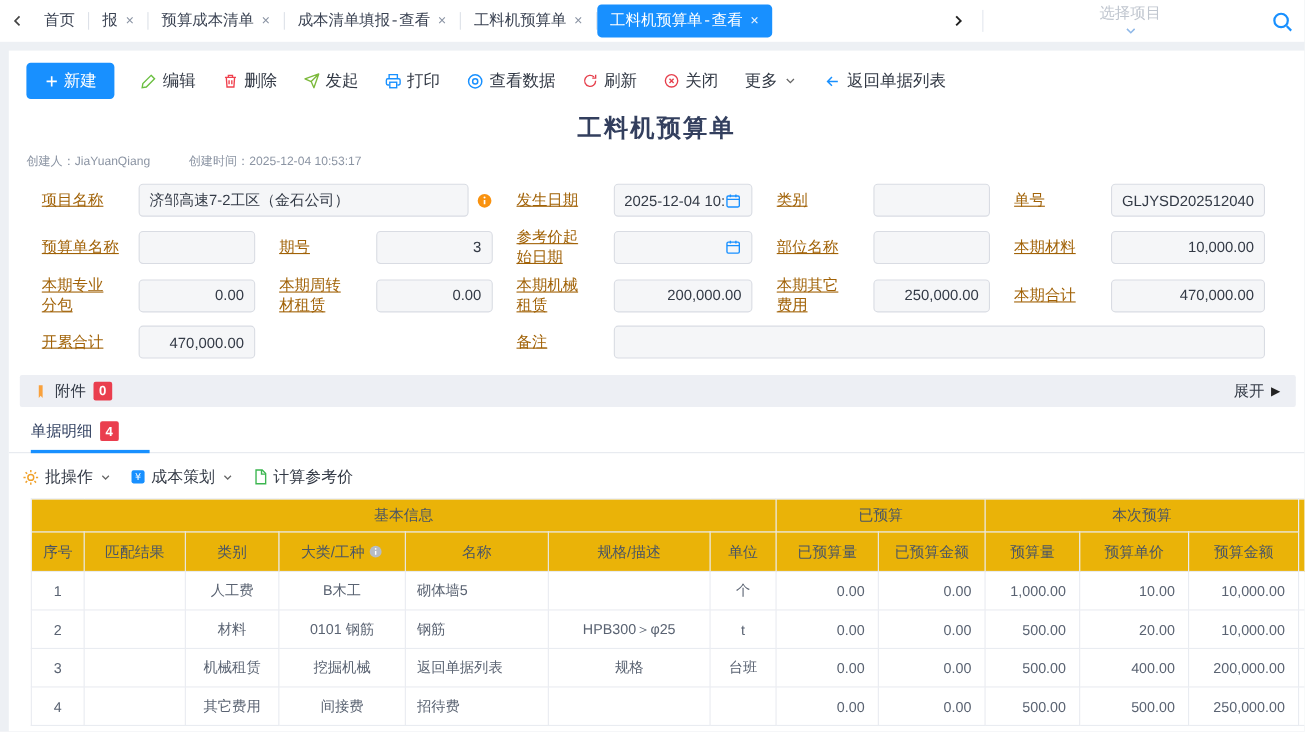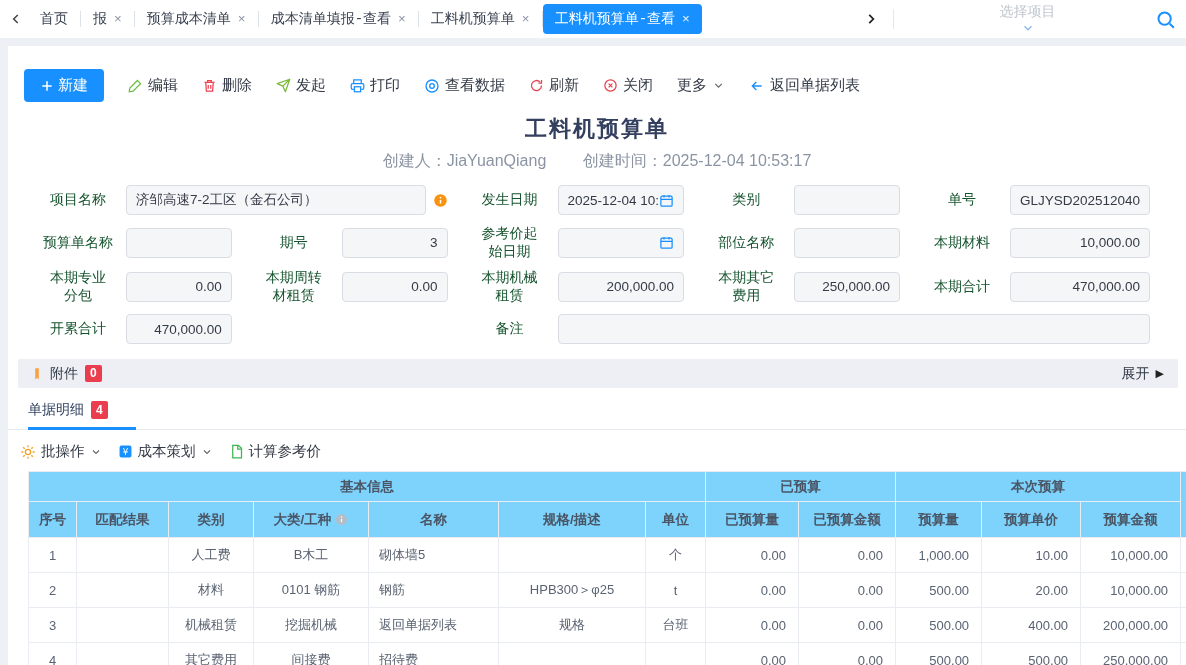--- a/index.html
+++ b/index.html
@@ -18,36 +18,36 @@
   .proj-wrap { margin-left:auto; display:flex; align-items:center; gap:10px; }
   .proj-divider { width:1px; height:20px; background:#e3e7ee; margin-right:6px; }
   .proj-select { width:235px; display:flex; align-items:center; font-size:14px; color:#c0c6cf; cursor:pointer;flex-direction:column; }
   .proj-select .ph { flex:1; }
   .ic { display:inline-block; vertical-align:middle; }
 
   
   .main { margin:8px 0 0 8px; background:#fff; width:1178px; height:619px; overflow:hidden; }
 
   
-  .toolbar { display:flex; align-items:center; gap:24px; padding:11px 16px 10px 16px;margin-top:12px; }
+  .toolbar { display:flex; align-items:center; gap:24px; padding:11px 16px 10px 16px; }
   .btn-primary { display:flex; align-items:center; gap:4px; background:#1890ff; color:#fff; border:none;
       border-radius:4px; padding:7px 16px; font-size:15px; cursor:pointer; font-family:inherit; }
   .tool { display:flex; align-items:center; gap:5px; font-size:15px; color:#333a46; cursor:pointer; white-space:nowrap; }
 
   
   .doc-title { text-align:center; font-size:22px; font-weight:bold; color:#333f5e; letter-spacing:2px; margin-top:2px; }
-  .doc-meta { text-align:center; font-size:16px; color:#8b94a3; margin-top:7px; }
+  .doc-meta { text-align:left; font-size:11px; color:#8b94a3; margin-top:7px; }
   .doc-meta .pair { margin:0 16px; }
 
   
   .form { display:grid; grid-template-columns:repeat(5,1fr); row-gap:9px; column-gap:0;
           padding:12px 14px 0 30px; }
   .field { display:flex; align-items:center; padding-right:22px; min-height:32px; }
-  .field label { width:80px; flex:0 0 80px; text-align:center; font-size:14px; color:#14532d;
-                 margin-right:8px; white-space:pre-line; line-height:1.25; }
+  .field label { width:80px; flex:0 0 80px; text-align:left; font-size:14px; color:#a16207;
+                 margin-right:8px; white-space:pre-line; line-height:1.25;text-decoration:underline; }
   .input { flex:1; height:30px; background:#f5f6f8; border:1px solid #d9dce3; border-radius:4px;
            display:flex; align-items:center; padding:0 9px; font-size:13.5px; color:#333a46;
            overflow:hidden; white-space:nowrap; }
   .input.num { justify-content:flex-end; }
   .input .cal { margin-left:auto; flex:0 0 auto; }
   .span2 { grid-column:1 / 3; }
   .span3 { grid-column:3 / 6; }
   .after-icon { margin-left:7px; flex:0 0 auto; }
 
   
@@ -66,21 +66,21 @@
   .dtab.active::after { content:""; position:absolute; left:0; bottom:-1px; width:108px; height:3px; background:#1890ff; }
 
   
   .subtoolbar { display:flex; align-items:center; gap:16px; padding:12px 0 10px 12px; }
   .subtoolbar .tool { font-size:14.5px; }
 
   
   .tablewrap { padding:0 6px 0 20px; }
   table { border-collapse:collapse; table-layout:fixed; width:1160px; font-size:13px; }
   th, td { border:1px solid #e9ecf1; }
-  thead th { background:#7dd3fc; color:#4a5565; font-weight:bold; }
+  thead th { background:#eab308; color:#4a5565; font-weight:normal; }
   tr.grp th { height:30px; font-size:13.5px; }
   tr.hdr th { height:36px; font-size:13.5px; }
   tbody td { height:35px; color:#5a6372; background:#fff; }
   td.c, th { text-align:center; }
   td.l { text-align:left; padding-left:10px; }
   td.r { text-align:right; padding-right:12px; }
   .hdr-flex { display:inline-flex; align-items:center; gap:4px; }
 </style>
 </head>
 <body>

